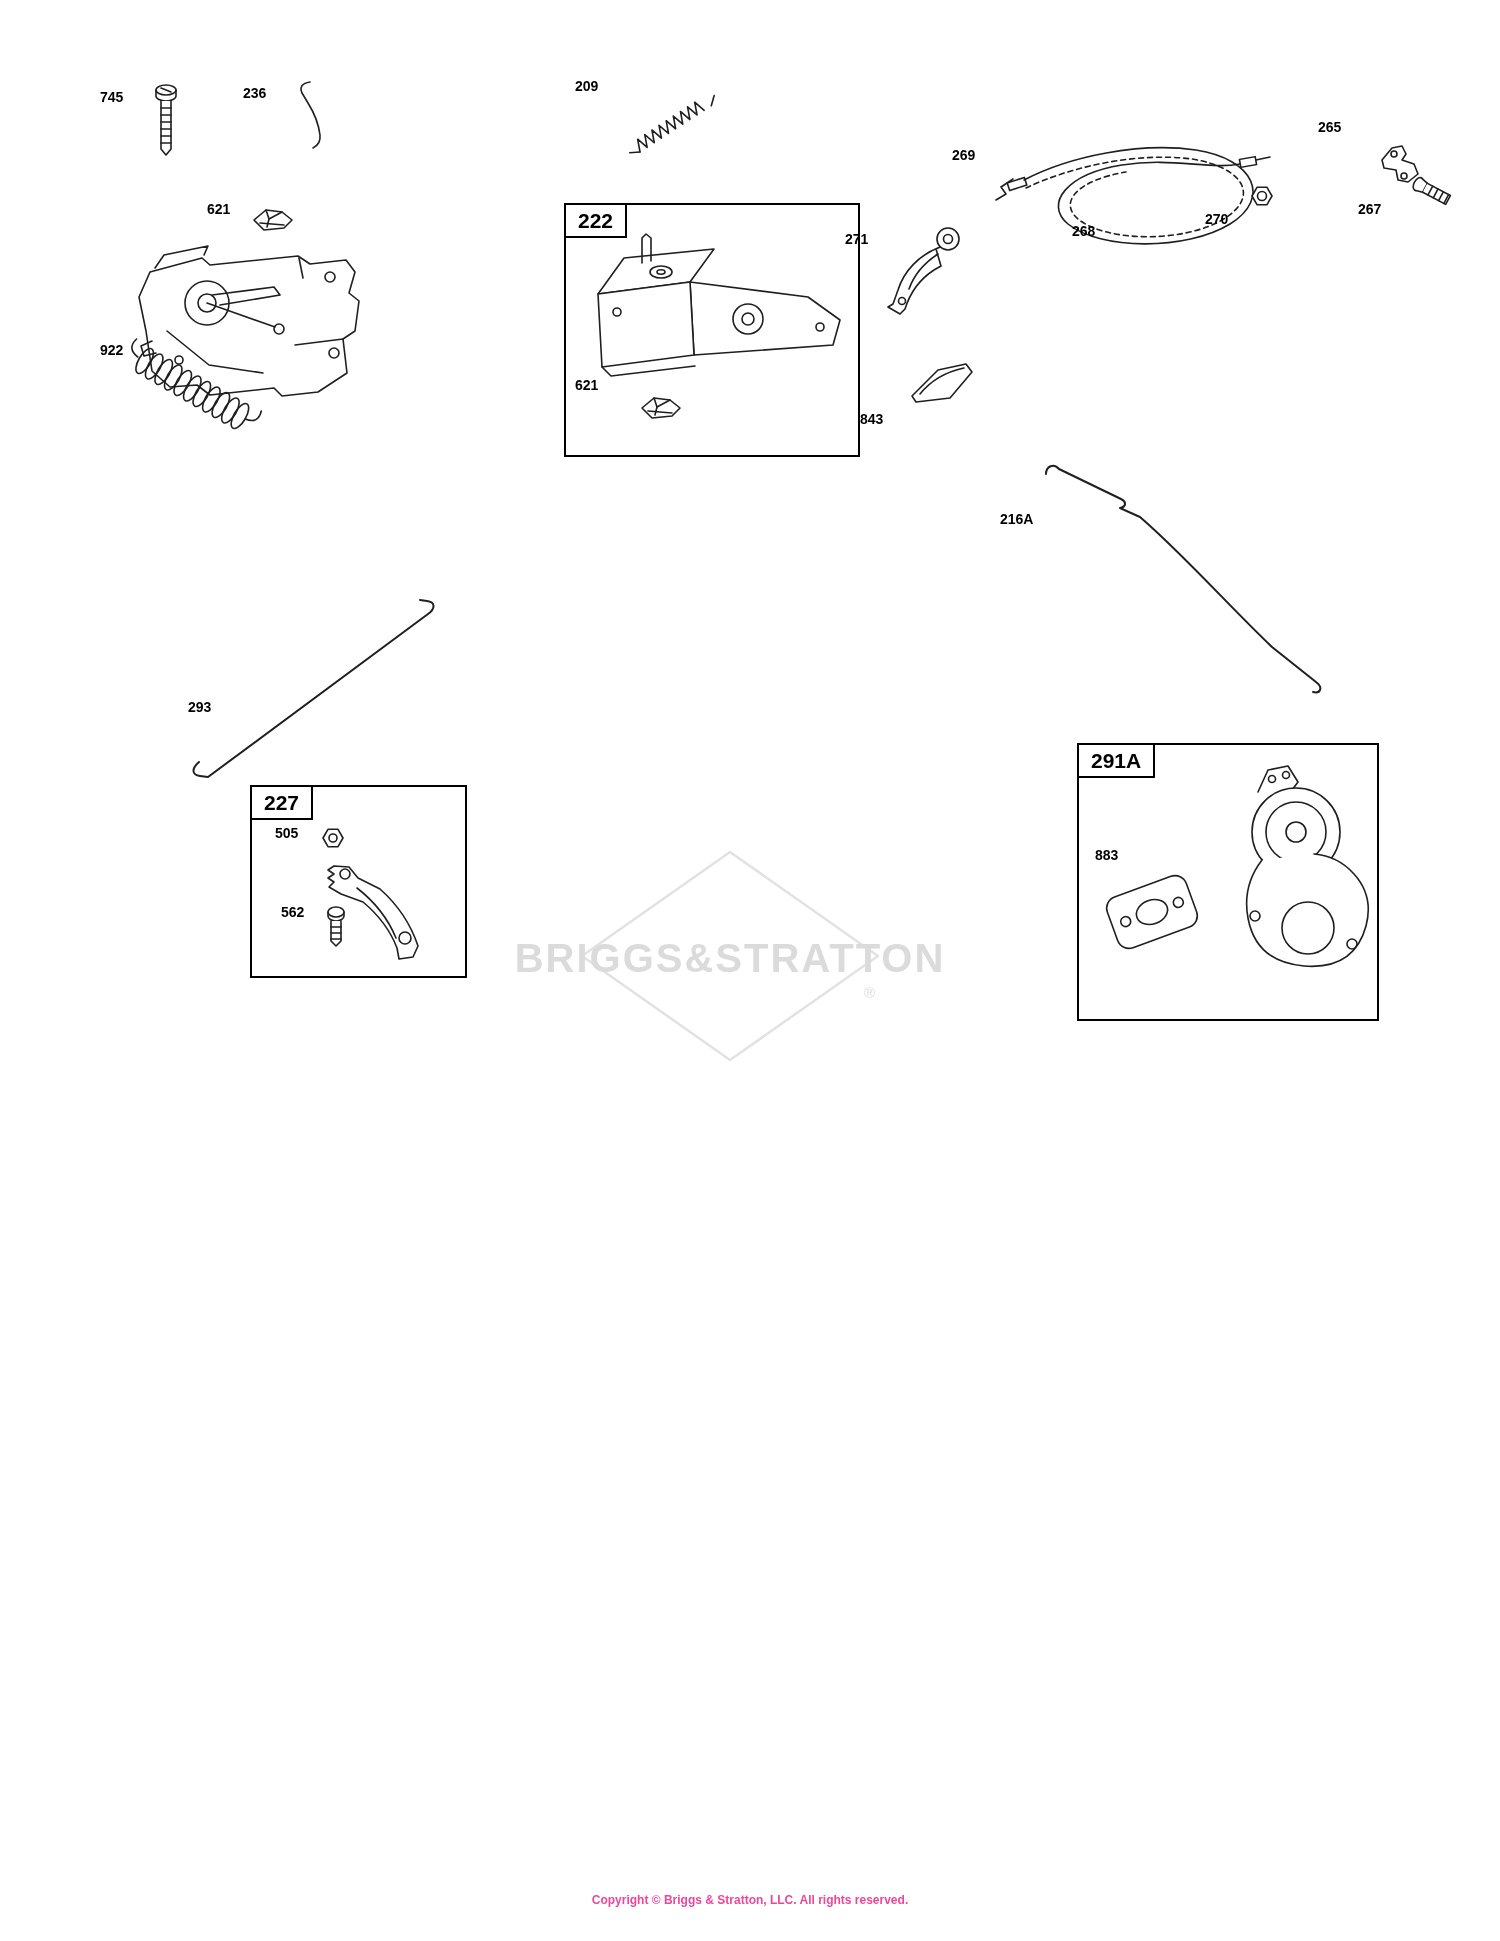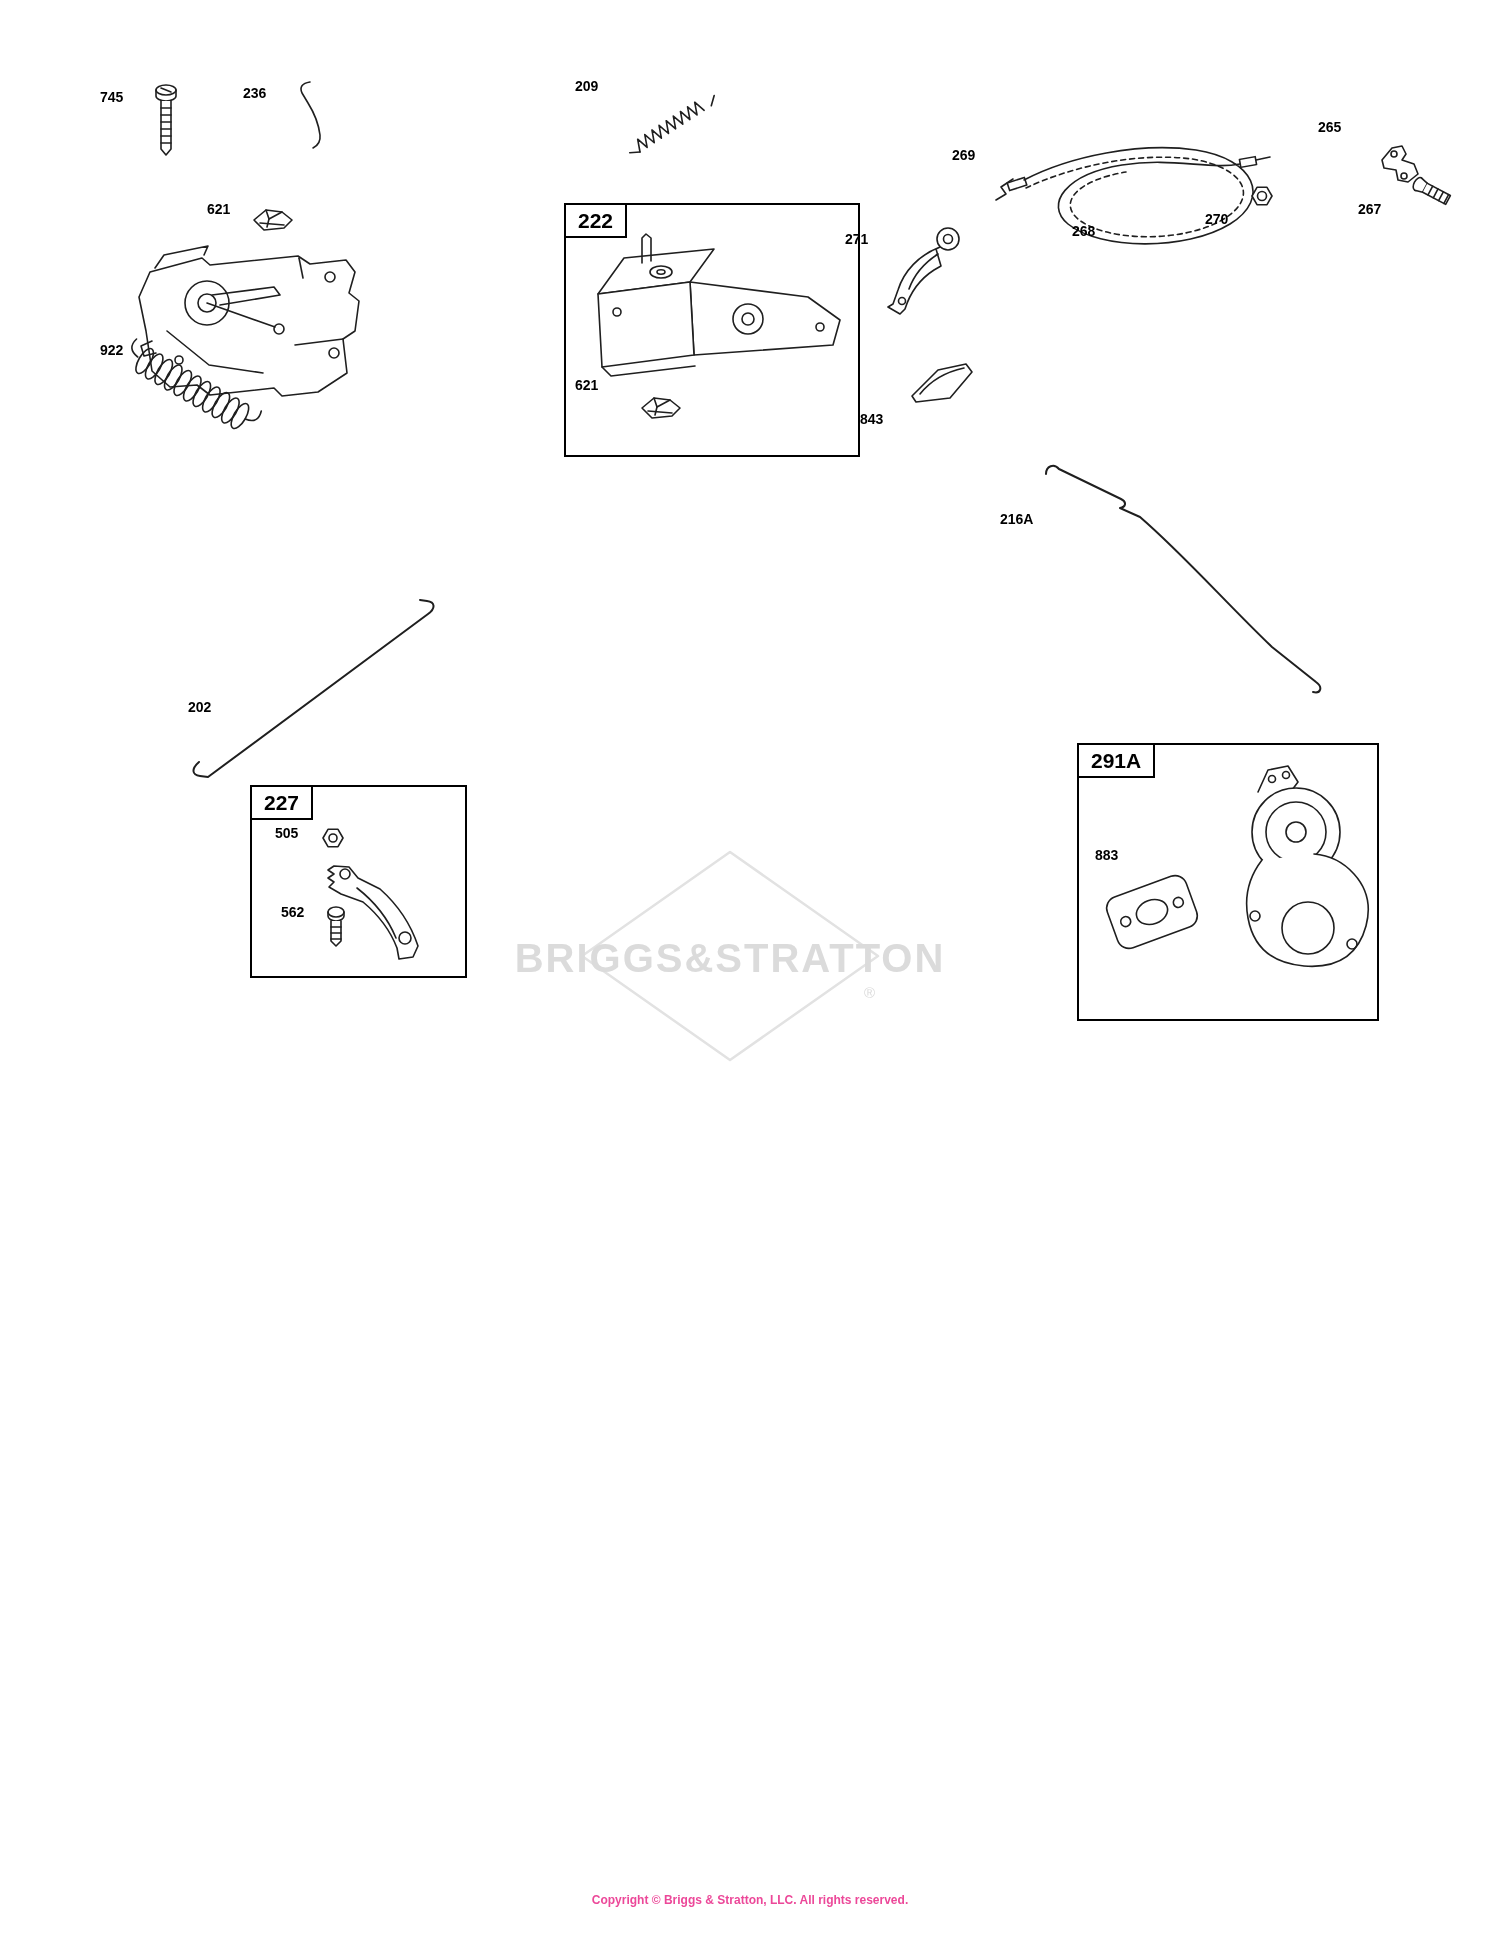--- a/index.html
+++ b/index.html
@@ -218,20 +218,20 @@
   <div class="label" style="left:100px;top:343px">922</div>
   <div class="label" style="left:575px;top:378px">621</div>
   <div class="label" style="left:860px;top:412px">843</div>
   <div class="label" style="left:845px;top:232px">271</div>
   <div class="label" style="left:952px;top:148px">269</div>
   <div class="label" style="left:1072px;top:224px">268</div>
   <div class="label" style="left:1205px;top:212px">270</div>
   <div class="label" style="left:1318px;top:120px">265</div>
   <div class="label" style="left:1358px;top:202px">267</div>
   <div class="label" style="left:1000px;top:512px">216A</div>
-  <div class="label" style="left:188px;top:700px">202</div>
+  <div class="label" style="left:188px;top:700px">293</div>
   <div class="label" style="left:275px;top:826px">505</div>
   <div class="label" style="left:281px;top:905px">562</div>
   <div class="label" style="left:1095px;top:848px">883</div>
 
   <div class="copyright">Copyright © Briggs &amp; Stratton, LLC. All rights reserved.</div>
 
 </div>
 
 </body></html>

